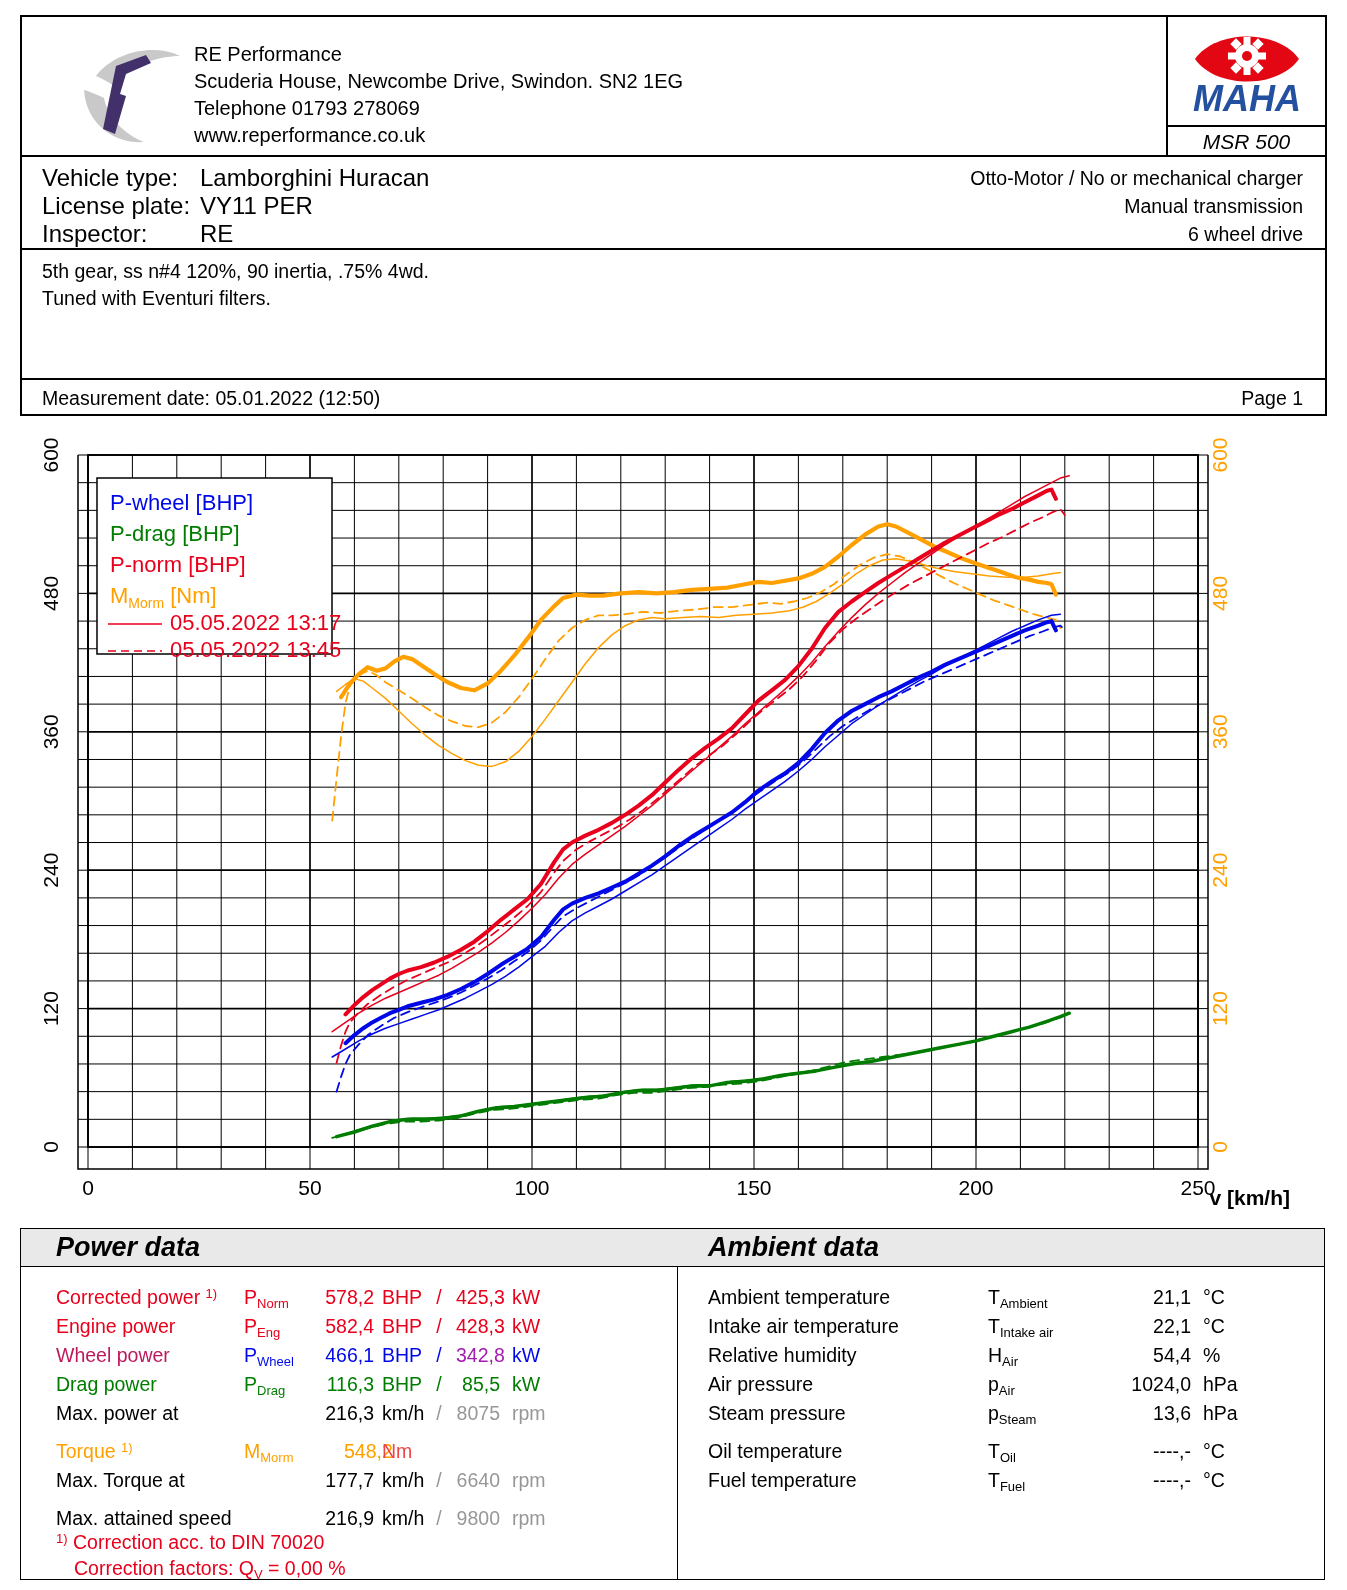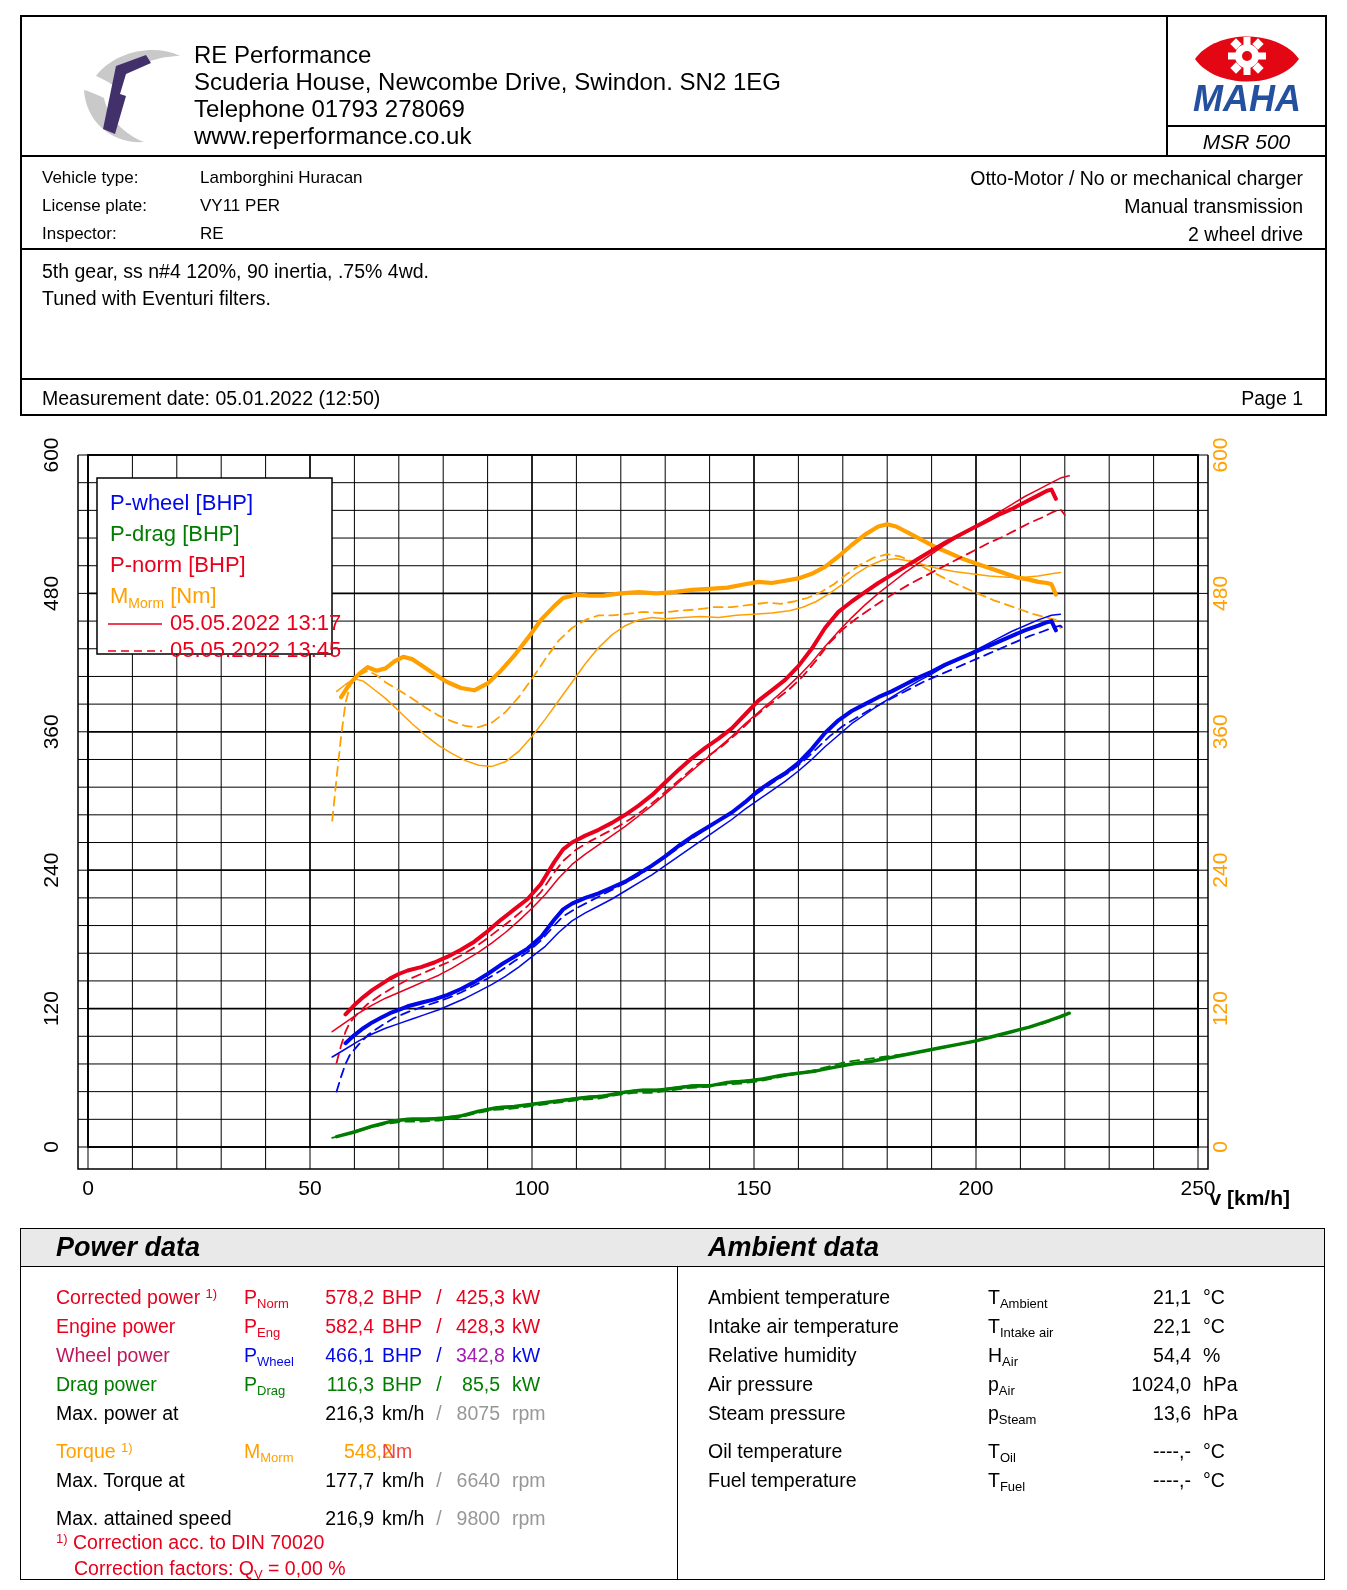--- a/index.html
+++ b/index.html
@@ -2,25 +2,25 @@
 <html><head>
 <meta charset="utf-8">
 <style>
   html,body{margin:0;padding:0;background:#fff;}
   .page{position:relative;width:1347px;height:1590px;background:#fff;
         font-family:"Liberation Sans",sans-serif;color:#000;overflow:hidden;}
   .abs{position:absolute;}
   
   .topframe{left:20px;top:15px;width:1303px;height:397px;border:2px solid #000;}
   .hdr-divider{position:absolute;left:0;right:0;height:0;border-top:2px solid #000;}
-  .company{position:absolute;left:172px;top:24px;font-size:24px;line-height:27px;}
+  .company{position:absolute;left:172px;top:24px;font-size:20px;line-height:27px;}
   .maha-cell{position:absolute;right:0;top:0;width:157px;height:140px;border-left:2px solid #000;}
   .msr{position:absolute;left:0;right:0;bottom:0;height:30px;border-top:2px solid #000;
        font-style:italic;font-size:21px;text-align:center;line-height:30px;}
-  .veh-left{position:absolute;left:20px;top:147px;font-size:17px;line-height:28px;}
+  .veh-left{position:absolute;left:20px;top:147px;font-size:24px;line-height:28px;}
   .veh-row{display:flex;}
   .veh-label{width:158px;}
   .veh-right{position:absolute;right:22px;top:147px;font-size:19.5px;line-height:28px;text-align:right;}
   .comments{position:absolute;left:20px;top:241px;font-size:19.5px;line-height:27px;}
   .measrow{position:absolute;left:20px;right:22px;top:365px;height:32px;
            display:flex;justify-content:space-between;align-items:center;font-size:19.5px;}
   
   .botframe{left:20px;top:1228px;width:1303px;height:350px;border:1.5px solid #000;}
   .bot-vdiv{position:absolute;left:656px;top:0;bottom:0;border-left:1.5px solid #000;}
   .secbar{position:absolute;top:0;height:38px;background:#e9e9e9;border-bottom:1.5px solid #000;
@@ -91,21 +91,21 @@
           <span>VY11 PER</span>
         </div>
         <div class="veh-row">
           <span class="veh-label">Inspector:</span>
           <span>RE</span>
         </div>
       </div>
     <div class="veh-right" id="veh-right">
         <div>Otto-Motor / No or mechanical charger</div>
         <div>Manual transmission</div>
-        <div>2 wheel drive</div>
+        <div>6 wheel drive</div>
       </div>
     <div class="hdr-divider" style="top:231px;"></div>
 
     <div class="comments" id="comments">
         <div>5th gear, ss n#4 120%, 90 inertia, .75% 4wd.</div>
         <div>Tuned with Eventuri filters.</div>
       </div>
     <div class="hdr-divider" style="top:361px;"></div>
 
     <div class="measrow">

